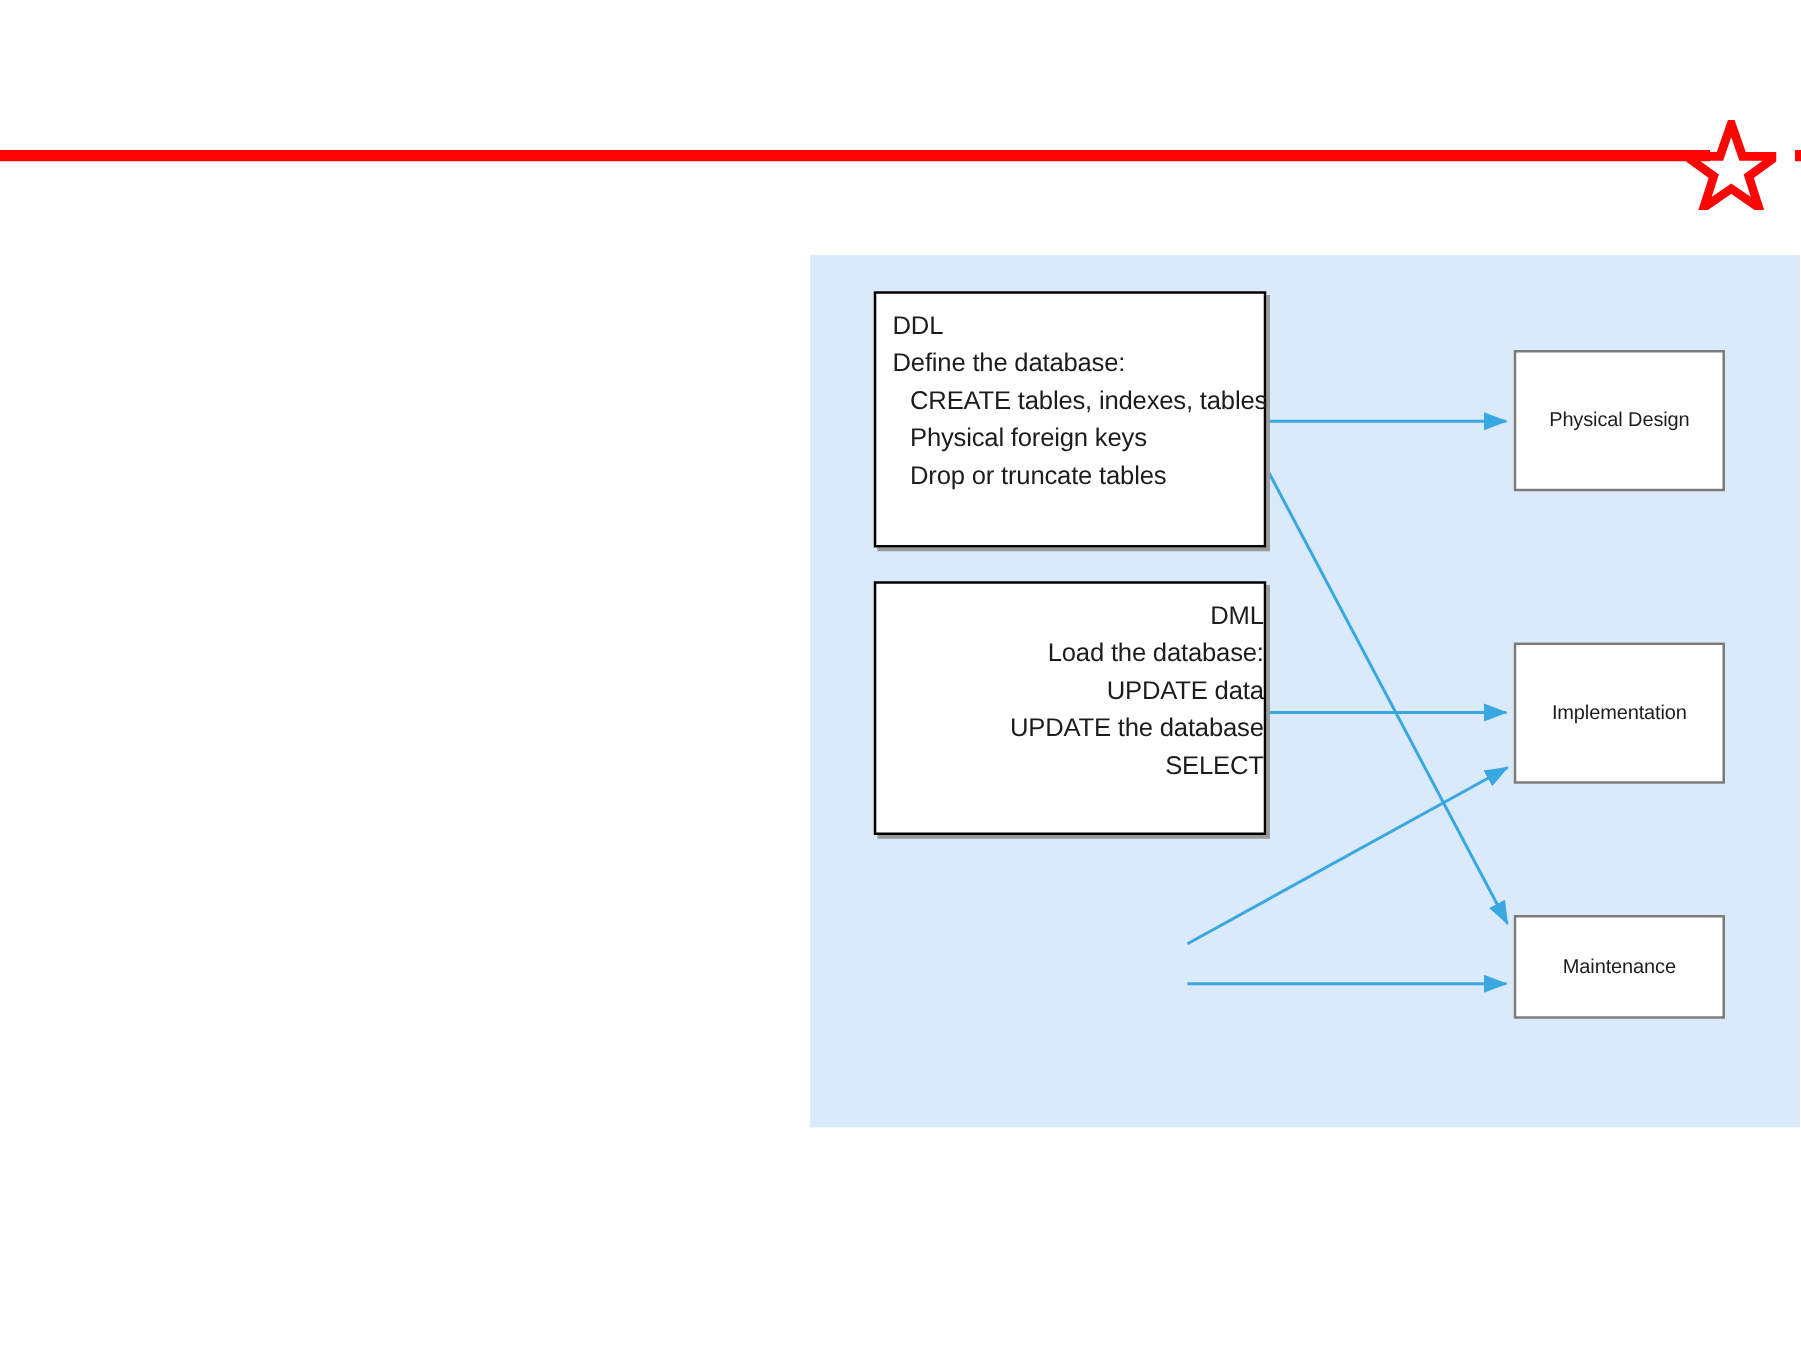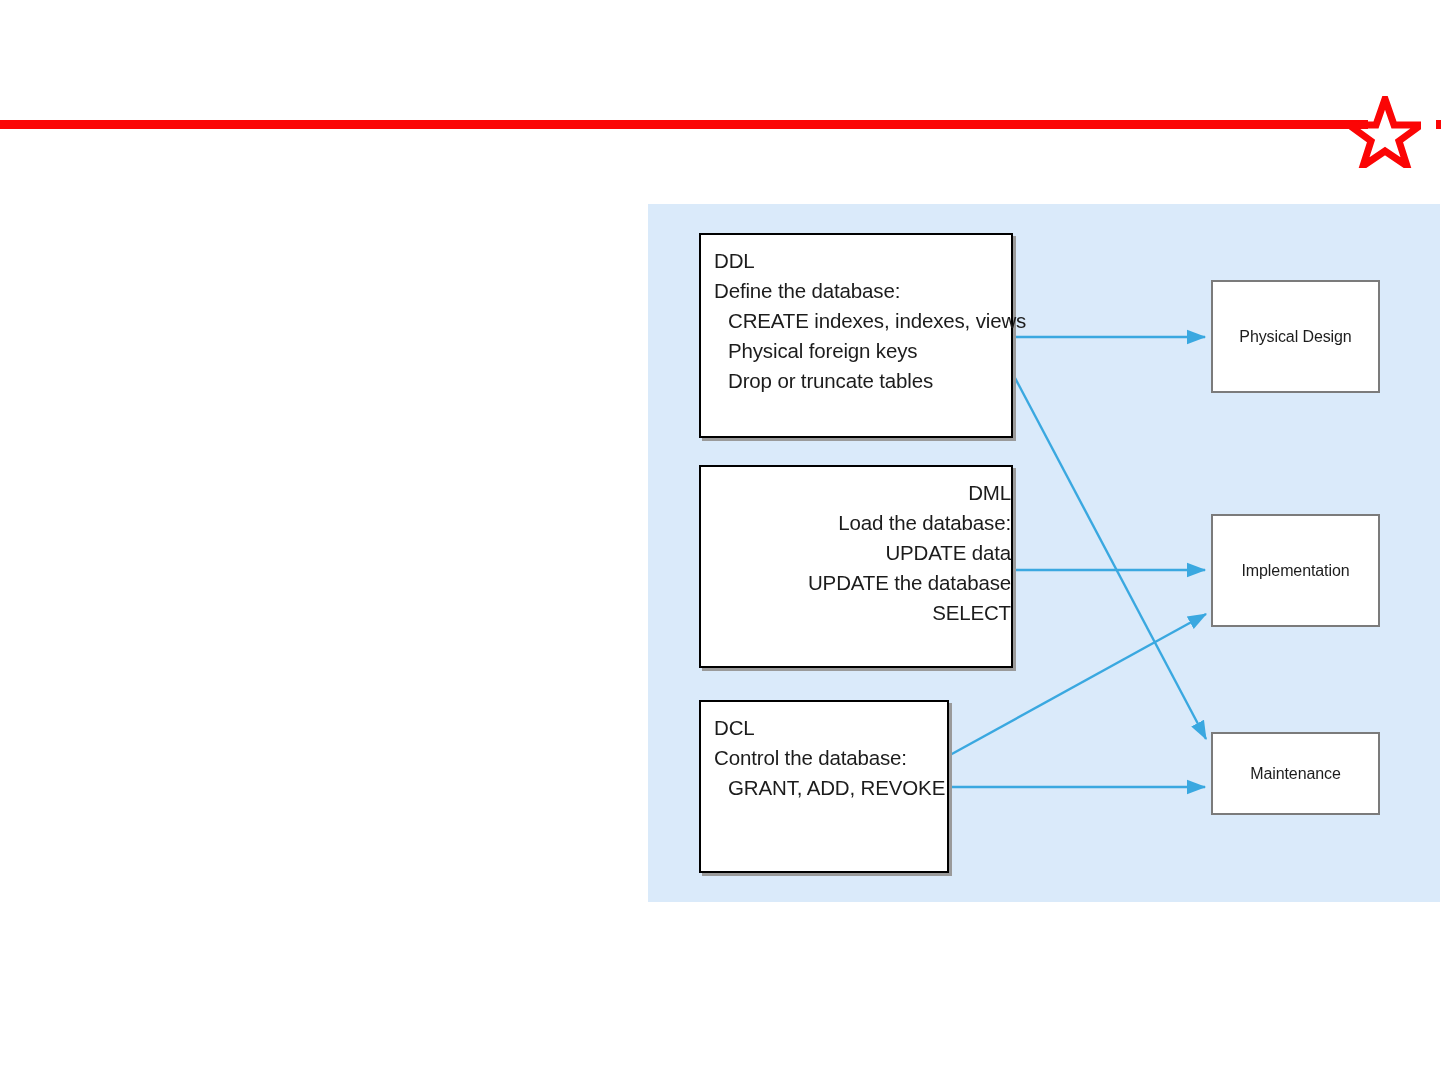--- a/index.html
+++ b/index.html
@@ -131,38 +131,33 @@
     <line x1="366" y1="366" x2="557" y2="366" stroke="#3aa8e0" stroke-width="2.4" marker-end="url(#ah)"></line>
 
     <line x1="302" y1="551" x2="558" y2="410" stroke="#3aa8e0" stroke-width="2.4" marker-end="url(#ah)"></line>
 
     <line x1="302" y1="583" x2="557" y2="583" stroke="#3aa8e0" stroke-width="2.4" marker-end="url(#ah)"></line>
   </svg>
 
   <div id="box-ddl" class="src-box">
     <div class="line">DDL</div>
     <div class="line">Define the database:</div>
-    <div class="line indent">CREATE indexes, indexes, views</div>
+    <div class="line indent">CREATE tables, indexes, tables</div>
     <div class="line indent">Physical foreign keys</div>
     <div class="line indent">Drop or truncate tables</div>
   </div>
 
   <div id="box-dml" class="src-box">
     <div class="line">DML</div>
     <div class="line">Load the database:</div>
     <div class="line indent">UPDATE data</div>
     <div class="line">UPDATE the database</div>
     <div class="line indent">SELECT</div>
   </div>
 
-  <div id="box-dcl" class="src-box">
-    <div class="line">DCL</div>
-    <div class="line">Control the database:</div>
-    <div class="line indent">GRANT, ADD, REVOKE</div>
-  </div>
 
   <div id="box-physical-design" class="dst-box">
     <span class="label">Physical Design</span>
   </div>
 
   <div id="box-implementation" class="dst-box">
     <span class="label">Implementation</span>
   </div>
 
   <div id="box-maintenance" class="dst-box">

